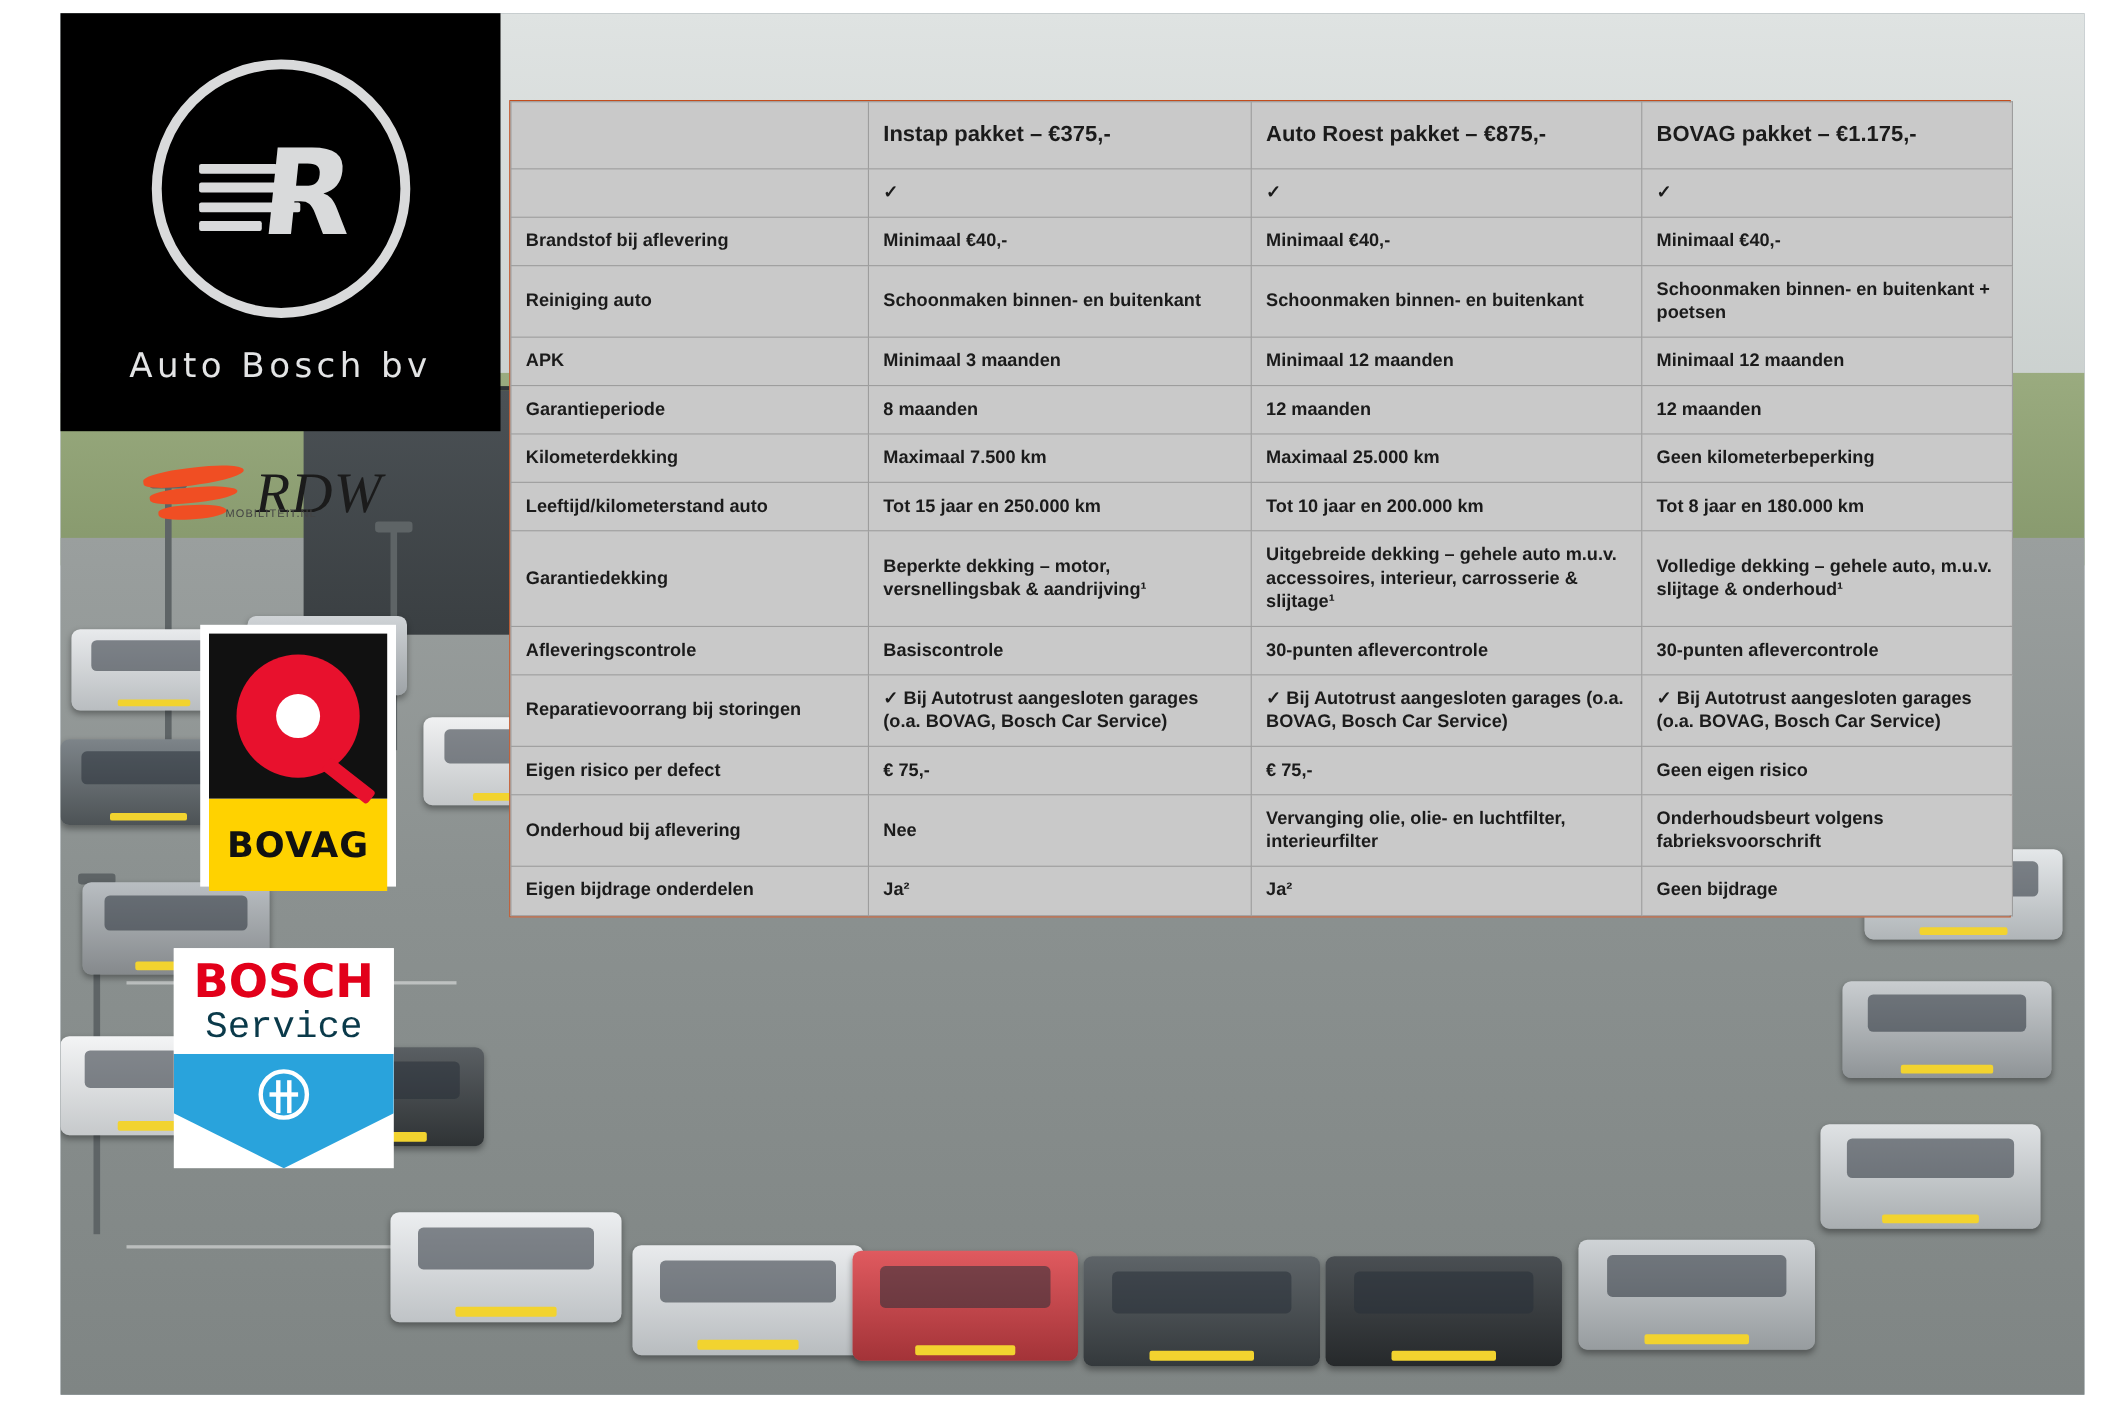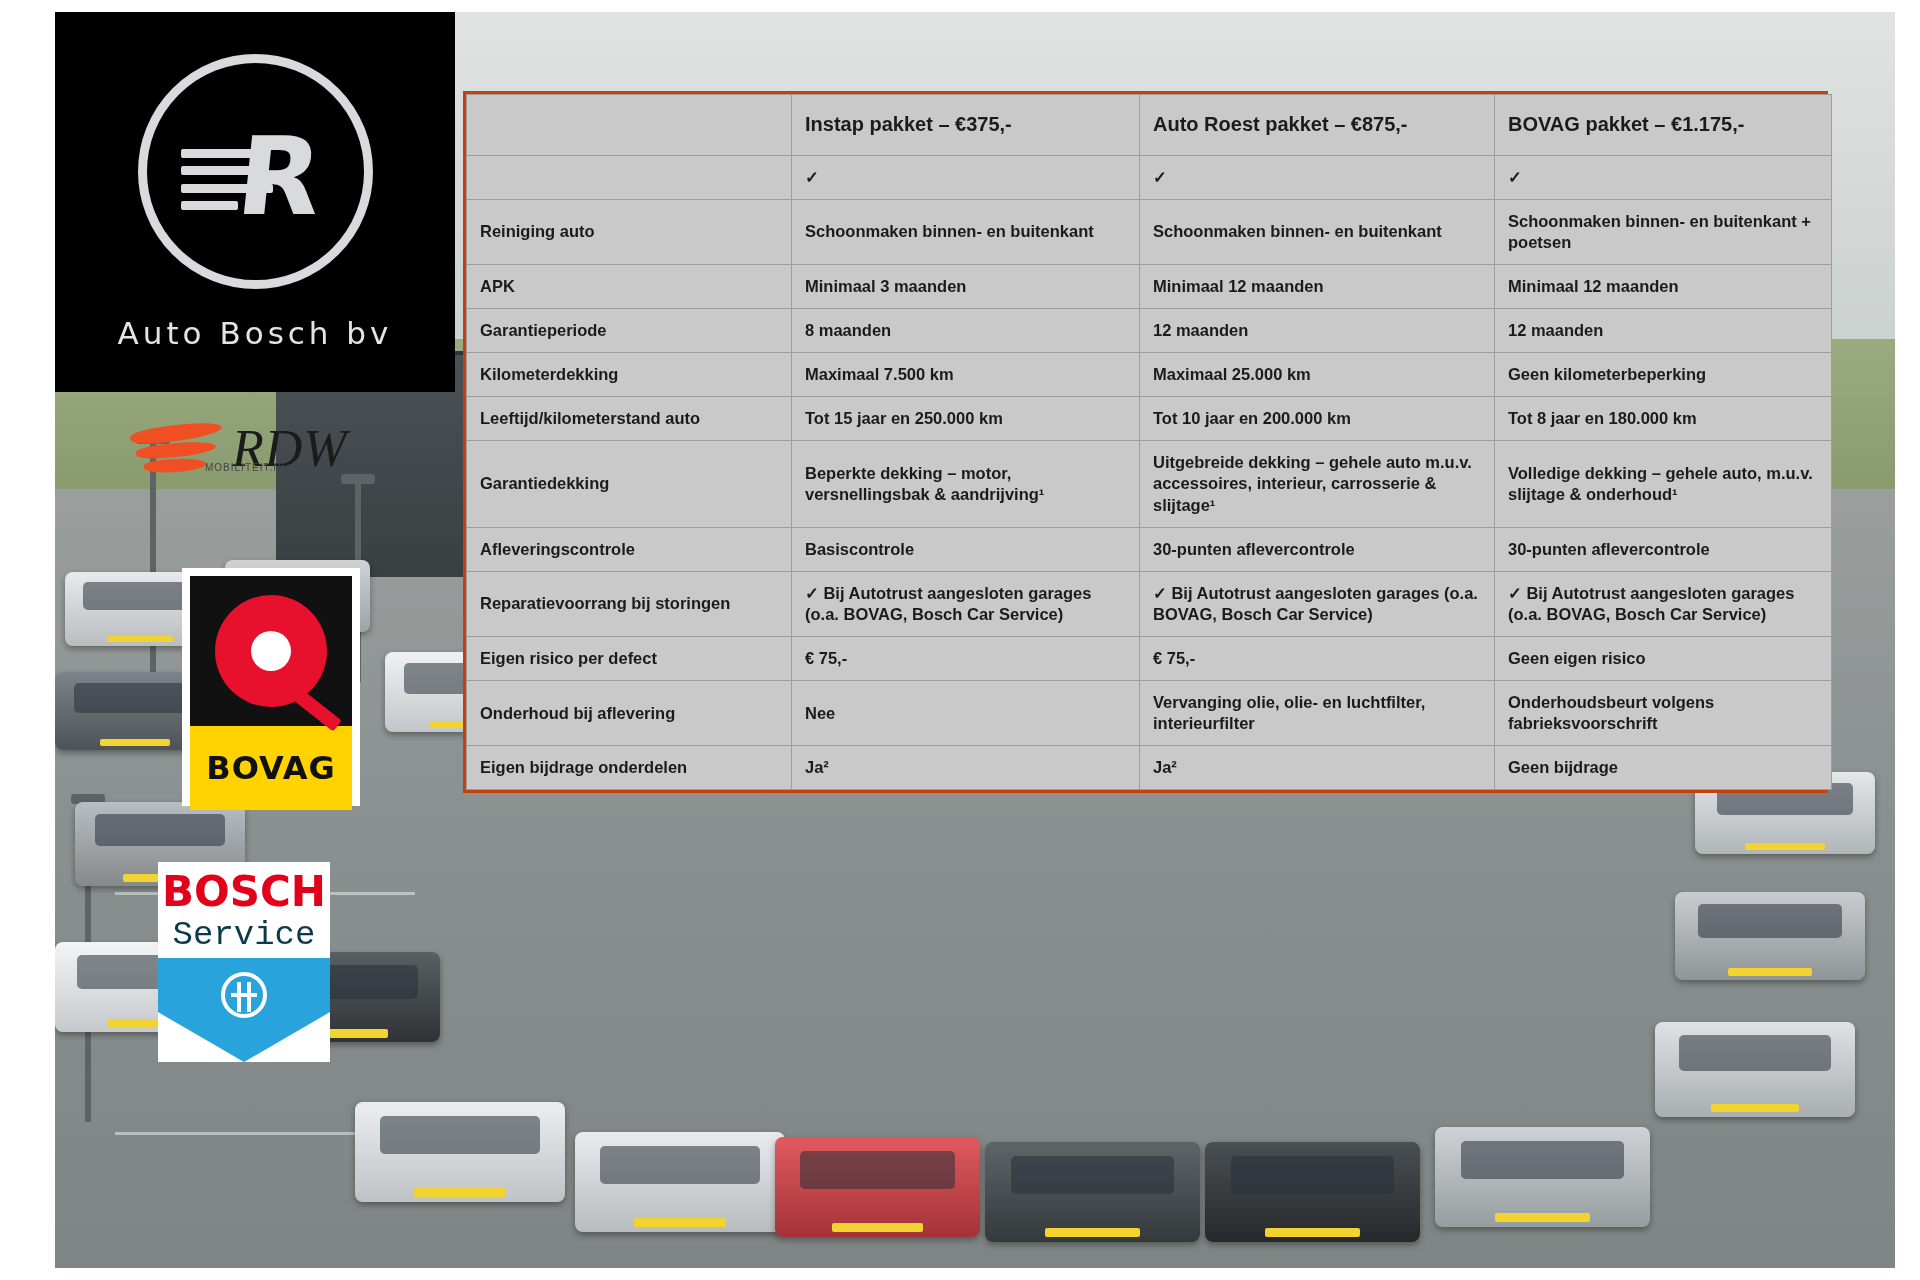--- a/index.html
+++ b/index.html
@@ -161,21 +161,21 @@
     width: 100%; height: 84px; background: #ffd200;
     display: flex; align-items: center; justify-content: center;
   }
   .bovag-bottom span {
     font-family: "DejaVu Sans", sans-serif;
     font-weight: 700; font-size: 32px; color: #111; letter-spacing: 1px;
   }
 
   .bosch-badge {
     position: absolute; left: 158px; top: 862px;
-    width: 172px; height: 200px;
+    width: 200px; height: 200px;
     background: #ffffff;
     border-top: 0;
   }
   .bosch-top {
     height: 96px; background: #ffffff;
     display: flex; flex-direction: column; align-items: center; justify-content: center;
   }
   .bosch-word {
     font-family: "DejaVu Sans", sans-serif;
     font-weight: 700; font-size: 42px; color: #e2001a; letter-spacing: 0px;
@@ -206,21 +206,21 @@
     position: absolute; left: 50%; top: 50%; width: 26px; height: 4px;
     background: #ffffff; transform: translate(-50%,-50%);
   }
 
   
   .table-wrap {
     position: absolute;
     left: 463px; top: 91px;
     width: 1365px;
     background: #c9c9c9;
-    border: 3px solid #c2410c;
+    border: 1px solid #c2410c;
   }
   table.cmp {
     width: 100%;
     border-collapse: collapse;
     table-layout: fixed;
   }
   table.cmp col.c0 { width: 325px; }
   table.cmp col.c1 { width: 348px; }
   table.cmp col.c2 { width: 355px; }
   table.cmp col.c3 { width: 337px; }
@@ -391,20 +391,26 @@
         </tr>
       </thead>
       <tbody>
         <tr>
           <td class="rowlabel"></td>
           <td class="check">✓</td>
           <td class="check">✓</td>
           <td class="check">✓</td>
         </tr>
         <tr>
+          <td class="rowlabel">Brandstof bij aflevering</td>
+          <td>Minimaal €40,-</td>
+          <td>Minimaal €40,-</td>
+          <td>Minimaal €40,-</td>
+        </tr>
+        <tr>
           <td class="rowlabel">Reiniging auto</td>
           <td>Schoonmaken binnen- en buitenkant</td>
           <td>Schoonmaken binnen- en buitenkant</td>
           <td>Schoonmaken binnen- en buitenkant + poetsen</td>
         </tr>
         <tr>
           <td class="rowlabel">APK</td>
           <td>Minimaal 3 maanden</td>
           <td>Minimaal 12 maanden</td>
           <td>Minimaal 12 maanden</td>

